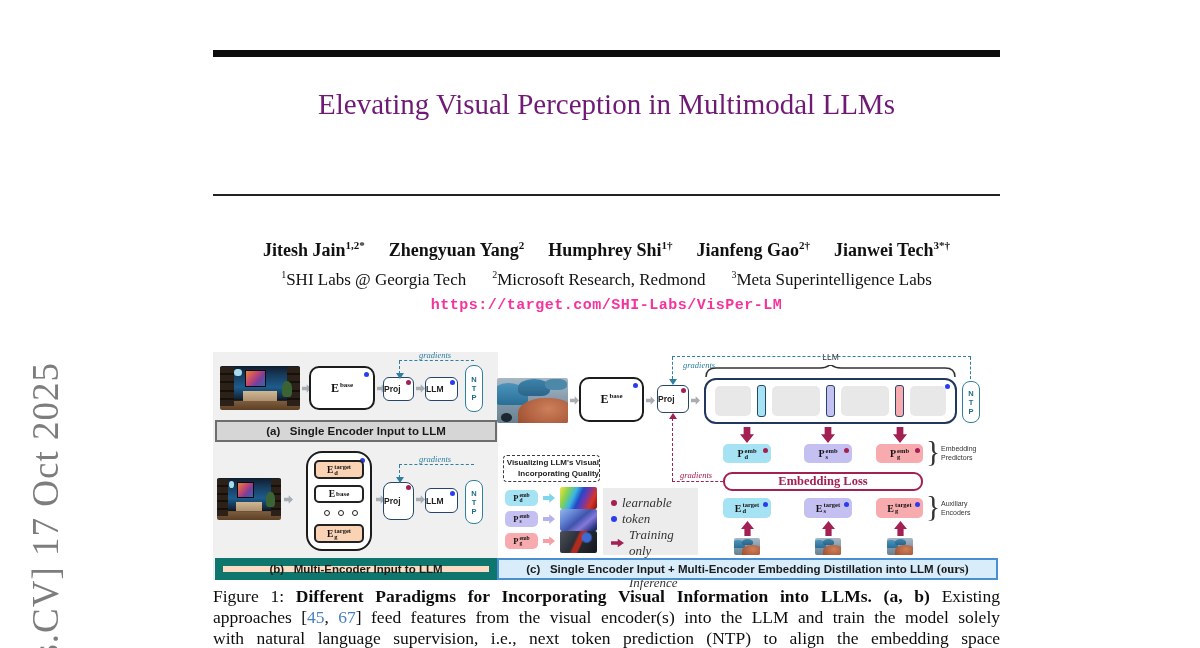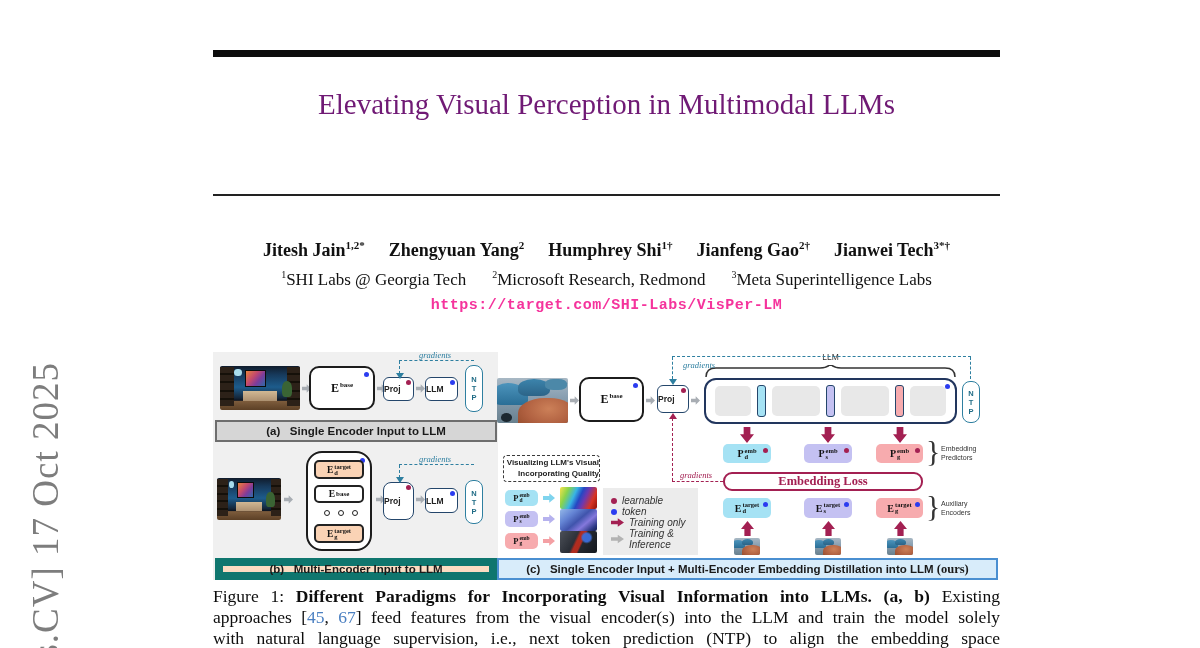--- a/index.html
+++ b/index.html
@@ -65,22 +65,22 @@
          align-items:center;justify-content:center;font-weight:bold;font-size:9.5px;box-sizing:border-box;}
   .wbox{position:absolute;background:#fff;border:2px solid #222;border-radius:5px;display:flex;
         align-items:center;justify-content:center;font-weight:bold;font-size:9.5px;box-sizing:border-box;}
   .loss{position:absolute;border:2.2px solid #a32052;border-radius:9px;background:#fff;color:#a32052;
         font-weight:bold;font-size:12.5px;display:flex;align-items:center;justify-content:center;box-sizing:border-box;}
   .vizbox{position:absolute;border:1.6px dashed #3a3a3a;border-radius:4px;background:#fff;
           font-family:"Liberation Sans",sans-serif;font-weight:bold;font-size:8px;line-height:10.5px;
           text-align:right;color:#222;display:flex;flex-direction:column;justify-content:center;box-sizing:border-box;}
   .legend{position:absolute;background:#ececec;box-sizing:border-box;padding:7px 8px;display:flex;
           flex-direction:column;justify-content:space-between;}
-  .leg-item{display:flex;align-items:center;gap:5px;font-style:italic;font-size:10px;color:#333;
-            font-family:Liberation Sans, sans-serif;}
+  .leg-item{display:flex;align-items:center;gap:5px;font-style:italic;font-size:13px;color:#333;
+            font-family:Liberation Serif, serif;}
   .leg-dot{width:6px;height:6px;border-radius:50%;flex:none;}
   .leg-arr{width:13px;height:9px;flex:none;}
   .brace{position:absolute;font-size:30px;color:#333;line-height:24px;font-weight:normal;}
   .blabel{position:absolute;font-family:"Liberation Sans",sans-serif;font-size:7px;line-height:9px;color:#333;}
   .gblock{background:#e8e8e8;border-radius:5px;}
   .vbar{border:1.5px solid #24466b;border-radius:3px;box-sizing:border-box;}
   .ss{display:inline-flex;flex-direction:column;align-items:flex-start;font-size:6.5px;line-height:6px;margin-left:1px;}
   .supo{font-size:7px;vertical-align:super;margin-left:1px;}
   .circ{width:6px;height:6px;border:1.6px solid #222;border-radius:50%;background:#fff;box-sizing:border-box;}
 

